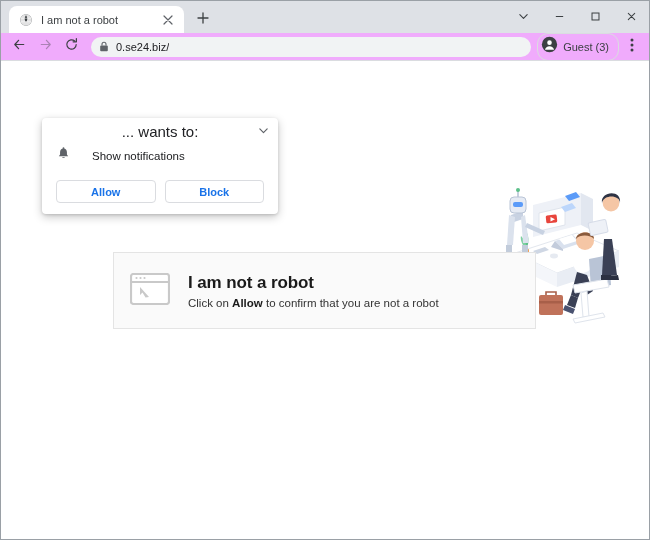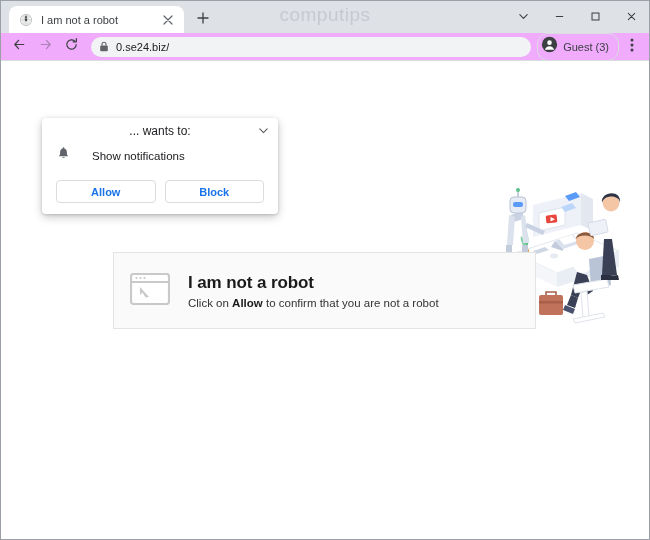--- a/index.html
+++ b/index.html
@@ -221,21 +221,21 @@
     z-index: 20;
   }
   .perm-header {
     height: 26px;
     display: flex;
     align-items: center;
     justify-content: center;
     position: relative;
   }
   .perm-origin {
-    font-size: 12px;
+    font-size: 15px;
     color: #202124;
   }
   .perm-chevron {
     position: absolute;
     right: 6px; top: 3px;
     width: 18px; height: 18px;
     display: flex; align-items: center; justify-content: center;
   }
   .perm-row {
     display: flex;
@@ -285,21 +285,20 @@
   }
   .confirm-text .hl { color: #1a73e8; }
 </style>
 </head>
 <body>
 
 <div class="window">
 
   <div class="titlebar">
 
-    <div class="watermark">computips</div>
 
     <div class="tabstrip">
       <div class="tab">
         <span class="tab-favicon">
           <svg width="14" height="14" viewBox="0 0 24 24">
             <circle cx="12" cy="12" r="10" fill="#3c4043"></circle>
             <path d="M12 2a10 10 0 0 0 0 20 10 10 0 0 0 0-20zm0 2c1.5 2 2.2 4.5 2.2 6s-.7 4-2.2 6c-1.5-2-2.2-4.5-2.2-6s.7-4 2.2-6z" fill="#ffffff" opacity=".85"></path>
             <path d="M3 9h18M3 15h18" stroke="#ffffff" stroke-width="1.2" opacity=".75"></path>
           </svg>
         </span>

